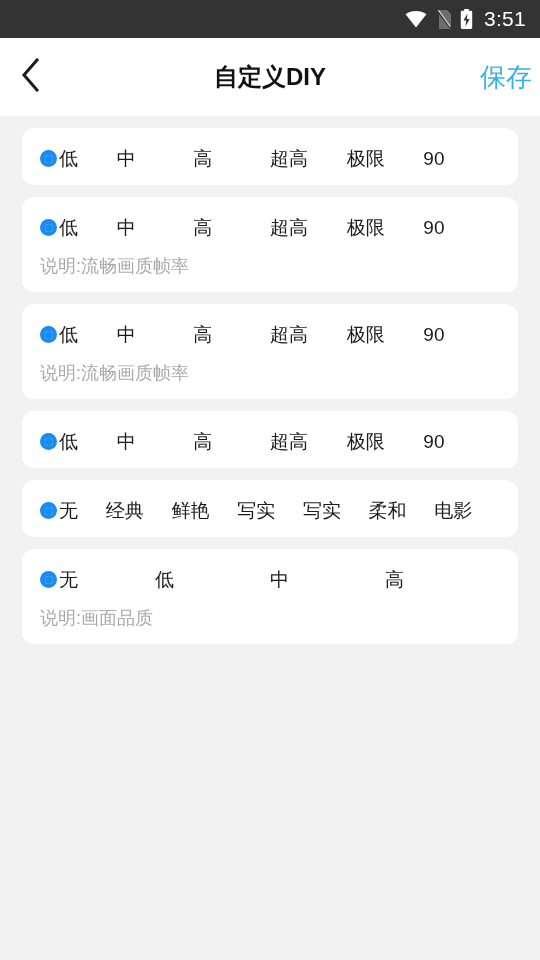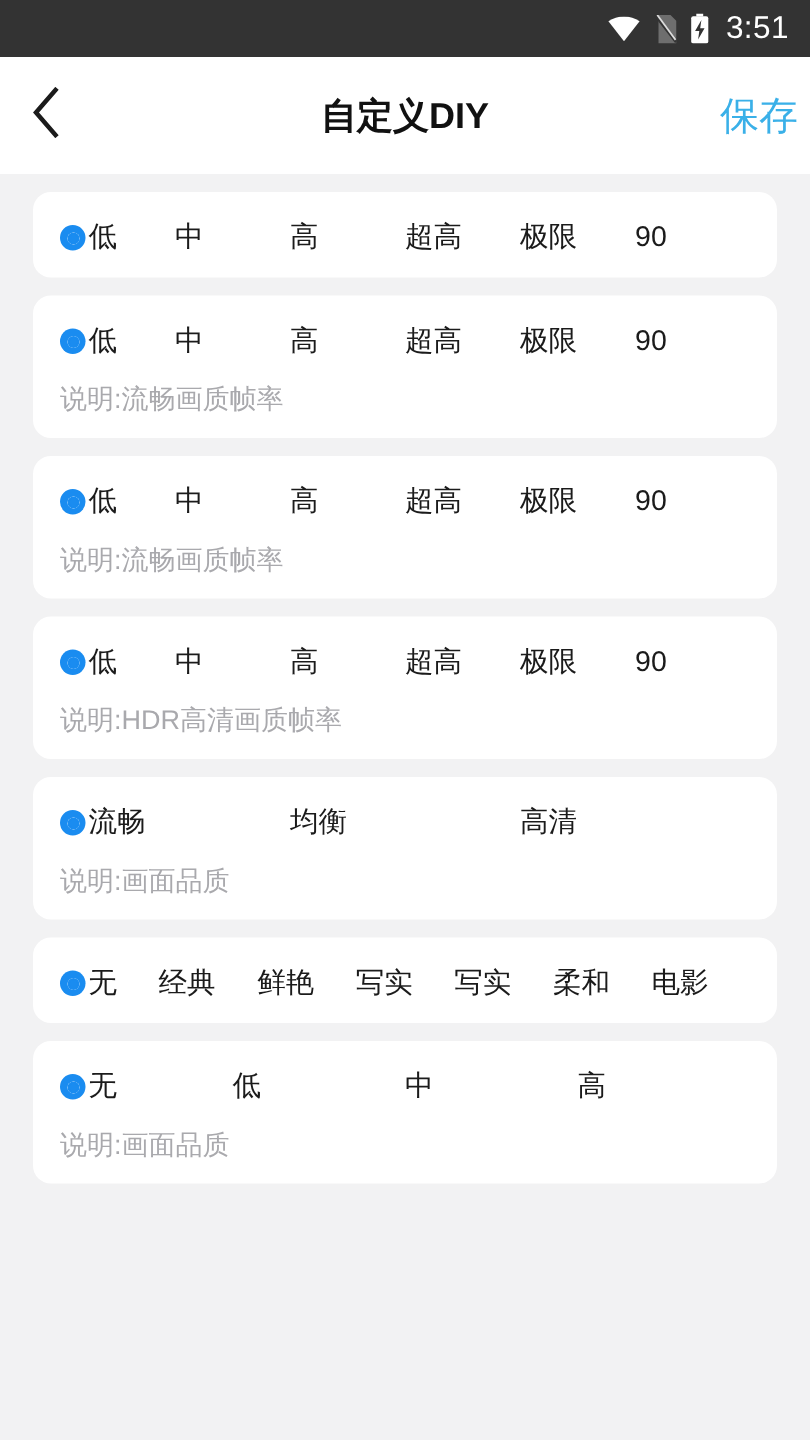--- a/index.html
+++ b/index.html
@@ -244,80 +244,62 @@
         <div class="option">
           <span class="opt-label">超高</span>
         </div>
         <div class="option">
           <span class="opt-label">极限</span>
         </div>
         <div class="option">
           <span class="opt-label">90</span>
         </div>
       </div>
-      <div class="desc">说明:HDR高清画质帧率</div>
-    </div>
-    <div class="card">
-      <div class="options-row">
-        <div class="option">
-          <span class="radio">
-            <span class="radio-inner"></span>
-          </span>
-          <span class="opt-label">流畅</span>
-        </div>
-        <div class="option">
-          <span class="opt-label">均衡</span>
-        </div>
-        <div class="option">
-          <span class="opt-label">高清</span>
+    </div>
+    <div class="card">
+      <div class="options-row">
+        <div class="option">
+          <span class="radio">
+            <span class="radio-inner"></span>
+          </span>
+          <span class="opt-label">无</span>
+        </div>
+        <div class="option">
+          <span class="opt-label">经典</span>
+        </div>
+        <div class="option">
+          <span class="opt-label">鲜艳</span>
+        </div>
+        <div class="option">
+          <span class="opt-label">写实</span>
+        </div>
+        <div class="option">
+          <span class="opt-label">写实</span>
+        </div>
+        <div class="option">
+          <span class="opt-label">柔和</span>
+        </div>
+        <div class="option">
+          <span class="opt-label">电影</span>
+        </div>
+      </div>
+    </div>
+    <div class="card">
+      <div class="options-row">
+        <div class="option">
+          <span class="radio">
+            <span class="radio-inner"></span>
+          </span>
+          <span class="opt-label">无</span>
+        </div>
+        <div class="option">
+          <span class="opt-label">低</span>
+        </div>
+        <div class="option">
+          <span class="opt-label">中</span>
+        </div>
+        <div class="option">
+          <span class="opt-label">高</span>
         </div>
       </div>
       <div class="desc">说明:画面品质</div>
     </div>
-    <div class="card">
-      <div class="options-row">
-        <div class="option">
-          <span class="radio">
-            <span class="radio-inner"></span>
-          </span>
-          <span class="opt-label">无</span>
-        </div>
-        <div class="option">
-          <span class="opt-label">经典</span>
-        </div>
-        <div class="option">
-          <span class="opt-label">鲜艳</span>
-        </div>
-        <div class="option">
-          <span class="opt-label">写实</span>
-        </div>
-        <div class="option">
-          <span class="opt-label">写实</span>
-        </div>
-        <div class="option">
-          <span class="opt-label">柔和</span>
-        </div>
-        <div class="option">
-          <span class="opt-label">电影</span>
-        </div>
-      </div>
-    </div>
-    <div class="card">
-      <div class="options-row">
-        <div class="option">
-          <span class="radio">
-            <span class="radio-inner"></span>
-          </span>
-          <span class="opt-label">无</span>
-        </div>
-        <div class="option">
-          <span class="opt-label">低</span>
-        </div>
-        <div class="option">
-          <span class="opt-label">中</span>
-        </div>
-        <div class="option">
-          <span class="opt-label">高</span>
-        </div>
-      </div>
-      <div class="desc">说明:画面品质</div>
-    </div>
   </div>
 
 </body></html>

